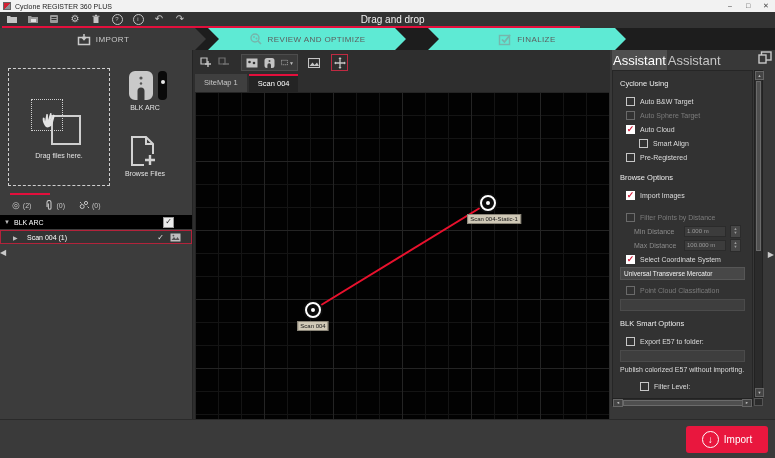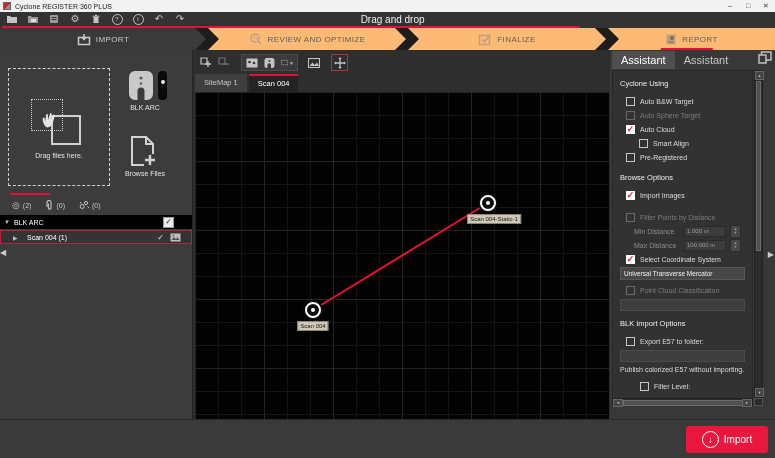--- a/index.html
+++ b/index.html
@@ -19,27 +19,27 @@
   .menubar::after{content:'';position:absolute;left:2px;bottom:0;width:578px;height:2px;background:#e30f3c}
   .tb-icons{display:flex;align-items:center;height:14px;padding-left:6px;gap:9px}
   .tb-icon{width:12px;height:12px;display:flex;align-items:center;justify-content:center;color:#c4c4c4;font-size:10px;line-height:12px}
   .tb-circle{width:9px;height:9px;border:1px solid #c4c4c4;border-radius:50%;font-size:6px;display:flex;align-items:center;justify-content:center;color:#c4c4c4}
   .drag-header{position:absolute;top:12px;left:50%;transform:translateX(-42%);height:32px;line-height:16px;
                font-size:10px;color:#f0f0f0}
 
   
   .workflow{position:absolute;top:28px;left:0;right:0;height:22px;background:#1d1d1d}
   .step{position:absolute;top:0;height:22px;display:flex;align-items:center;justify-content:center;gap:5px;
-        font-size:8px;letter-spacing:.4px;color:#5d5d5d;background:#fdba74}
+        font-size:8px;letter-spacing:.4px;color:#5d5d5d;background:#5eead4}
   .step .sicon{opacity:.55}
   .step.active{background:#3a3a3a;color:#c9c9c9}
   .step.active .sicon{opacity:1}
   .s1{left:0;width:206px;clip-path:polygon(0 0,calc(100% - 11px) 0,100% 50%,calc(100% - 11px) 100%,0 100%)}
   .s2{left:208px;width:198px;clip-path:polygon(0 0,calc(100% - 11px) 0,100% 50%,calc(100% - 11px) 100%,0 100%,11px 50%)}
-  .s3{left:408px;width:198px;clip-path:polygon(0 0,calc(100% - 11px) 0,100% 50%,calc(100% - 11px) 100%,0 100%,11px 50%)}
+  .s3{left:428px;width:198px;clip-path:polygon(0 0,calc(100% - 11px) 0,100% 50%,calc(100% - 11px) 100%,0 100%,11px 50%)}
   .s4{left:608px;width:167px;clip-path:polygon(0 0,100% 0,100% 100%,0 100%,11px 50%)}
   .s4::after{content:'';position:absolute;left:50%;transform:translateX(-60%);bottom:0;width:52px;height:2px;background:#e30f3c}
 
   
   .left-panel{position:absolute;top:50px;left:0;width:193px;bottom:38px;background:#3c3c3c;border-right:1px solid #242424;box-sizing:border-box}
   .drop-zone{position:absolute;left:8px;top:18px;width:100px;height:116px;border:1px dashed #d0d0d0}
   .dz-art{position:absolute;left:22px;top:30px;width:54px;height:46px}
   .dz-dotted{position:absolute;left:0;top:0;width:30px;height:30px;border:1px dotted #cfcfcf}
   .dz-solid{position:absolute;left:20px;top:16px;width:26px;height:26px;border:2px solid #cfcfcf}
   .dz-hand{position:absolute;left:9px;top:7px}
@@ -84,21 +84,21 @@
   .link-svg{position:absolute;left:0;top:0;width:100%;height:100%}
   .pt{position:absolute;width:12px;height:12px;margin-left:-8px;margin-top:-8px;border:2px solid #fff;border-radius:50%;
       background:#0c0c0c;box-shadow:0 0 0 2px #0c0c0c}
   .pt::after{content:'';position:absolute;left:4px;top:4px;width:4px;height:4px;border-radius:50%;background:#fff}
   .pt-label{position:absolute;transform:translateX(-50%);background:#cfc8b6;border:1px solid #8a8578;color:#151515;
             font-size:6px;line-height:8px;padding:0 2px;white-space:nowrap}
 
   
   .right{position:absolute;left:610px;top:50px;width:165px;bottom:38px;background:#383838}
   .rtabs{position:absolute;left:2px;top:2px;height:16px;display:flex;align-items:center}
-  .rtab{font-size:11px;padding:3px 9px;color:#c6c6c6}
+  .rtab{font-size:13px;padding:3px 1px;color:#c6c6c6}
   .rtab.active{background:#4f4f4f;color:#fff}
   .panel-win-icon{position:absolute;right:3px;top:1px}
   .rcontent{position:absolute;left:2px;top:20px;width:141px;bottom:14px;background:#323232;border:1px solid #262626;
             box-sizing:border-box;padding:5px 7px;overflow:hidden}
   .sect{font-size:7.5px;color:#ececec;margin:3px 0 6px}
   .opt{display:flex;align-items:center;gap:5px;height:14px;font-size:7px;color:#dcdcdc}
   .opt .box{width:9px;height:9px;border:1px solid #c6c6c6;box-sizing:border-box;background:transparent;
             display:flex;align-items:center;justify-content:center;flex:0 0 auto}
   .opt.checked .box{background:#fff;border-color:#fff}
   .opt.checked .box::after{content:'✓';color:#d6203f;font-size:9px;font-weight:bold;line-height:7px}
@@ -202,30 +202,20 @@
   </div>
   <div class="step s3">
     <span class="sicon">
       <svg width="14" height="13" viewBox="0 0 14 13">
           <rect x="1.5" y="2.5" width="10" height="9" fill="none" stroke="#8a8a8a" stroke-width="1.4"></rect>
           <path d="M4 6.5l2.4 2.5L12 2" stroke="#8a8a8a" stroke-width="1.8" fill="none"></path>
         </svg>
       </span>
     <span>FINALIZE</span>
   </div>
-  <div class="step s4">
-    <span class="sicon">
-      <svg width="12" height="13" viewBox="0 0 12 13">
-          <rect x="1.5" y="1.5" width="9" height="10" fill="#8a8a8a"></rect>
-          <circle cx="7" cy="5" r="2" fill="#2a2a2a"></circle>
-          <rect x="3" y="8.5" width="6" height="1" fill="#2a2a2a"></rect>
-        </svg>
-      </span>
-    <span>REPORT</span>
-  </div>
 </div>
 
 <div class="left-panel">
   <div class="drop-zone">
     <div class="dz-art">
       <div class="dz-dotted"></div>
       <div class="dz-solid"></div>
       <span class="dz-hand">
         <svg width="22" height="24" viewBox="0 0 22 24">
             <path d="M6 21c-2.5-2.5-4-7-3-9.5l1.6.6.4 3.4L6.4 8l1.5.3.1 5.8L10.2 7l1.5.4-.9 6.6 2.6-5.4 1.5.6-2.3 8.6c-.8 2.6-4.4 4.4-6.6 3.2z" fill="#e4e4e4"></path>
@@ -440,21 +430,21 @@
       <span>Select Coordinate System</span>
     </div>
     <div class="ddl">Universal Transverse Mercator</div>
 
     <div class="opt disabled" style="padding-left:6px">
       <span class="box"></span>
       <span>Point Cloud Classification</span>
     </div>
     <div class="efield"></div>
 
-    <div class="sect" style="margin-top:8px">BLK Import Options</div>
+    <div class="sect" style="margin-top:8px">BLK Smart Options</div>
 
     <div class="opt" style="padding-left:6px;margin-top:4px">
       <span class="box"></span>
       <span>Export E57 to folder:</span>
     </div>
     <div class="efield"></div>
     <div class="note">Publish colorized E57 without importing.</div>
 
     <div class="opt" style="padding-left:20px;margin-top:6px">
       <span class="box"></span>

